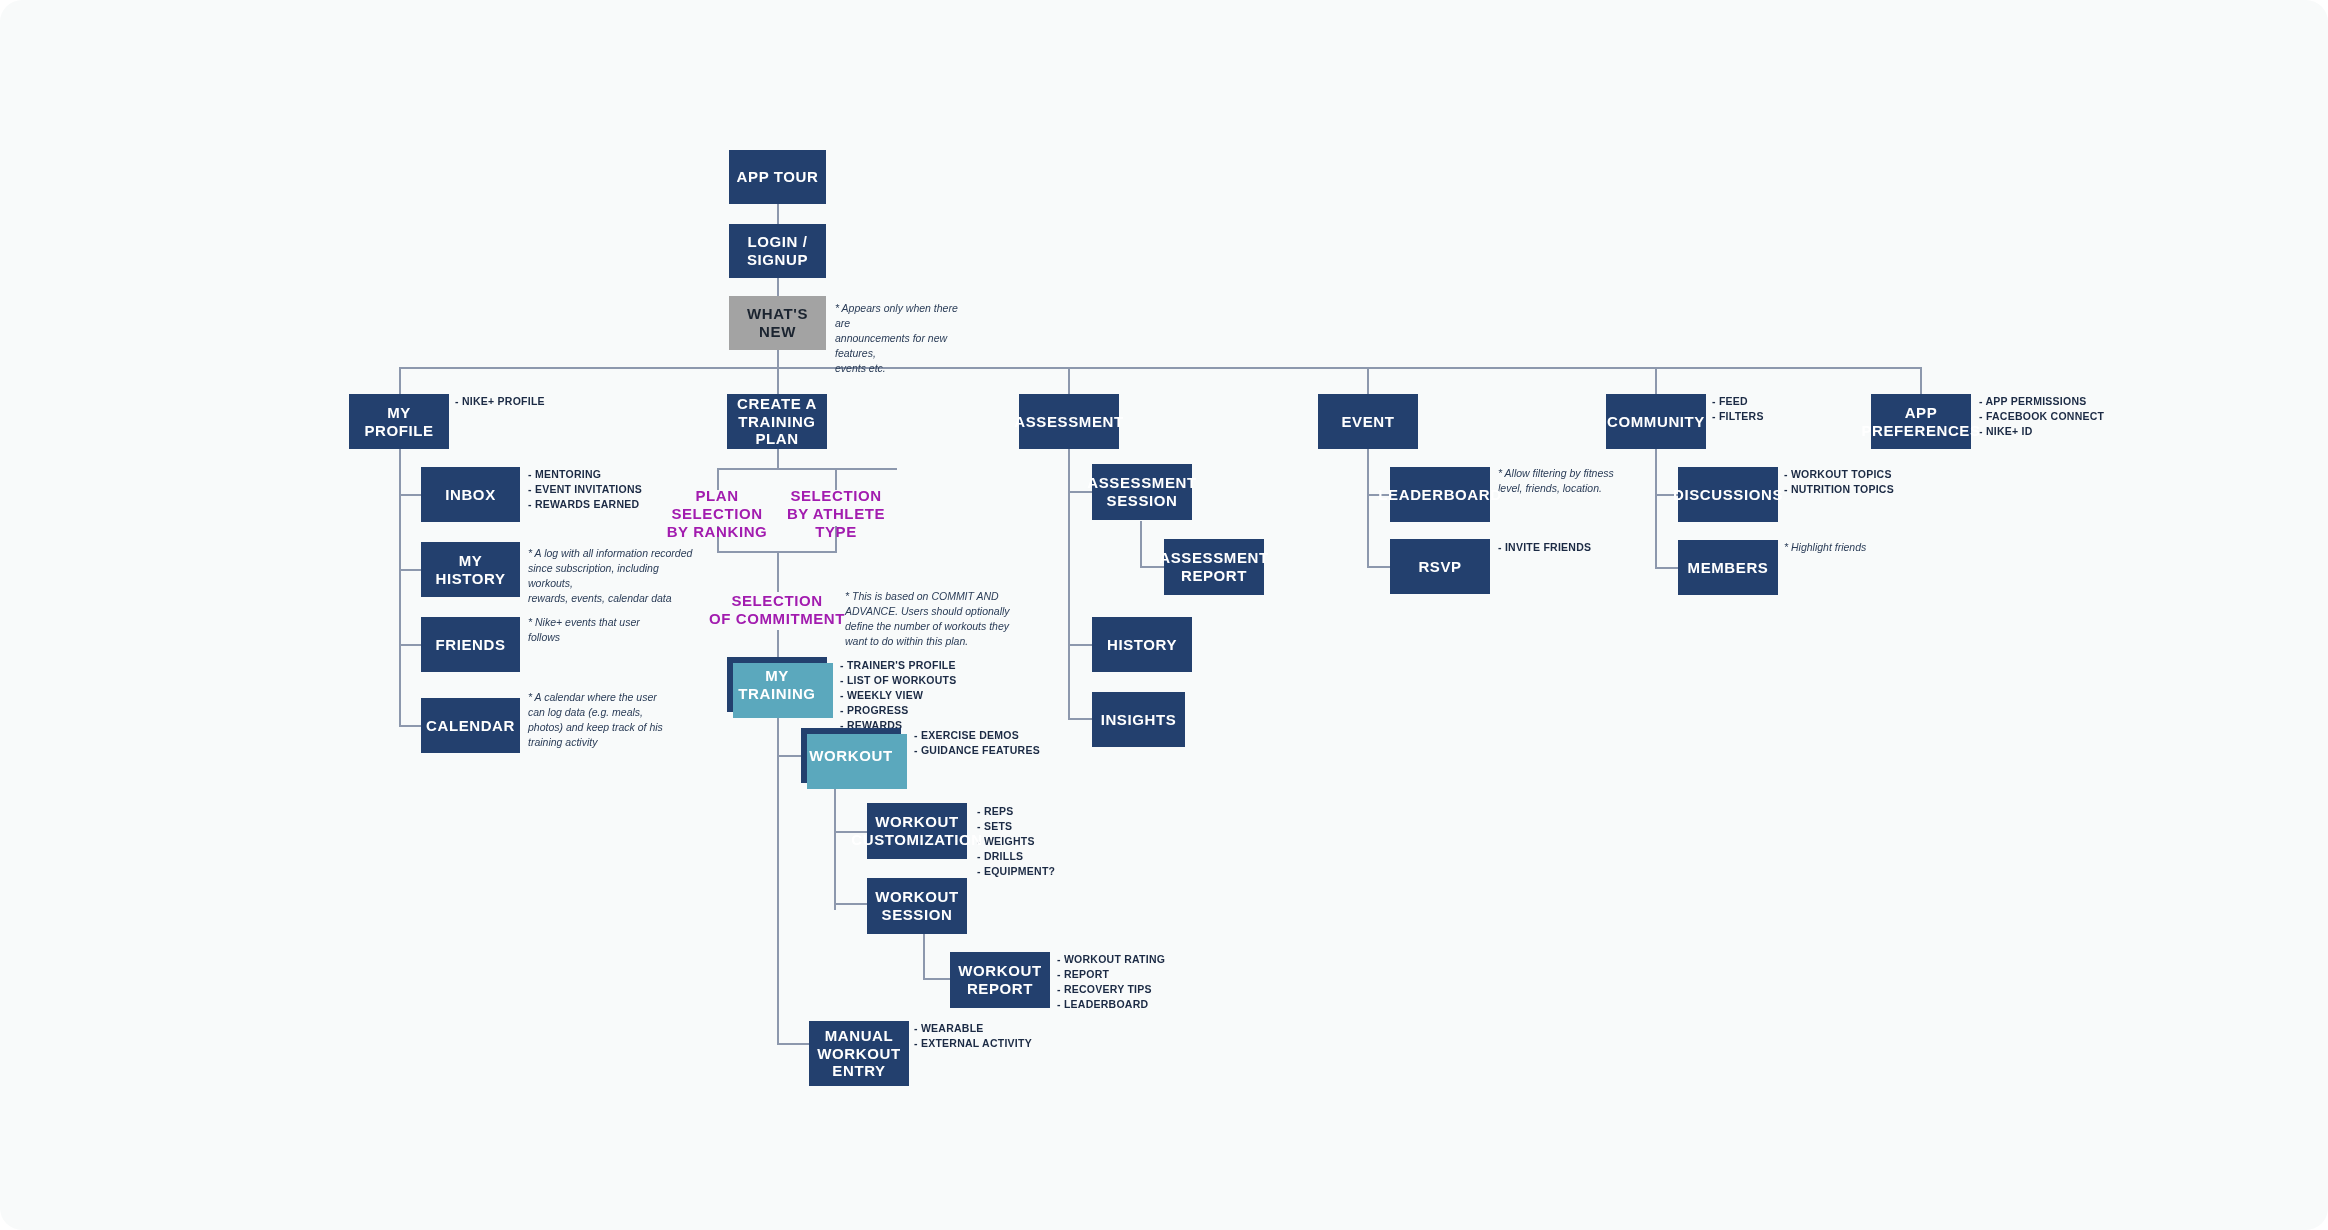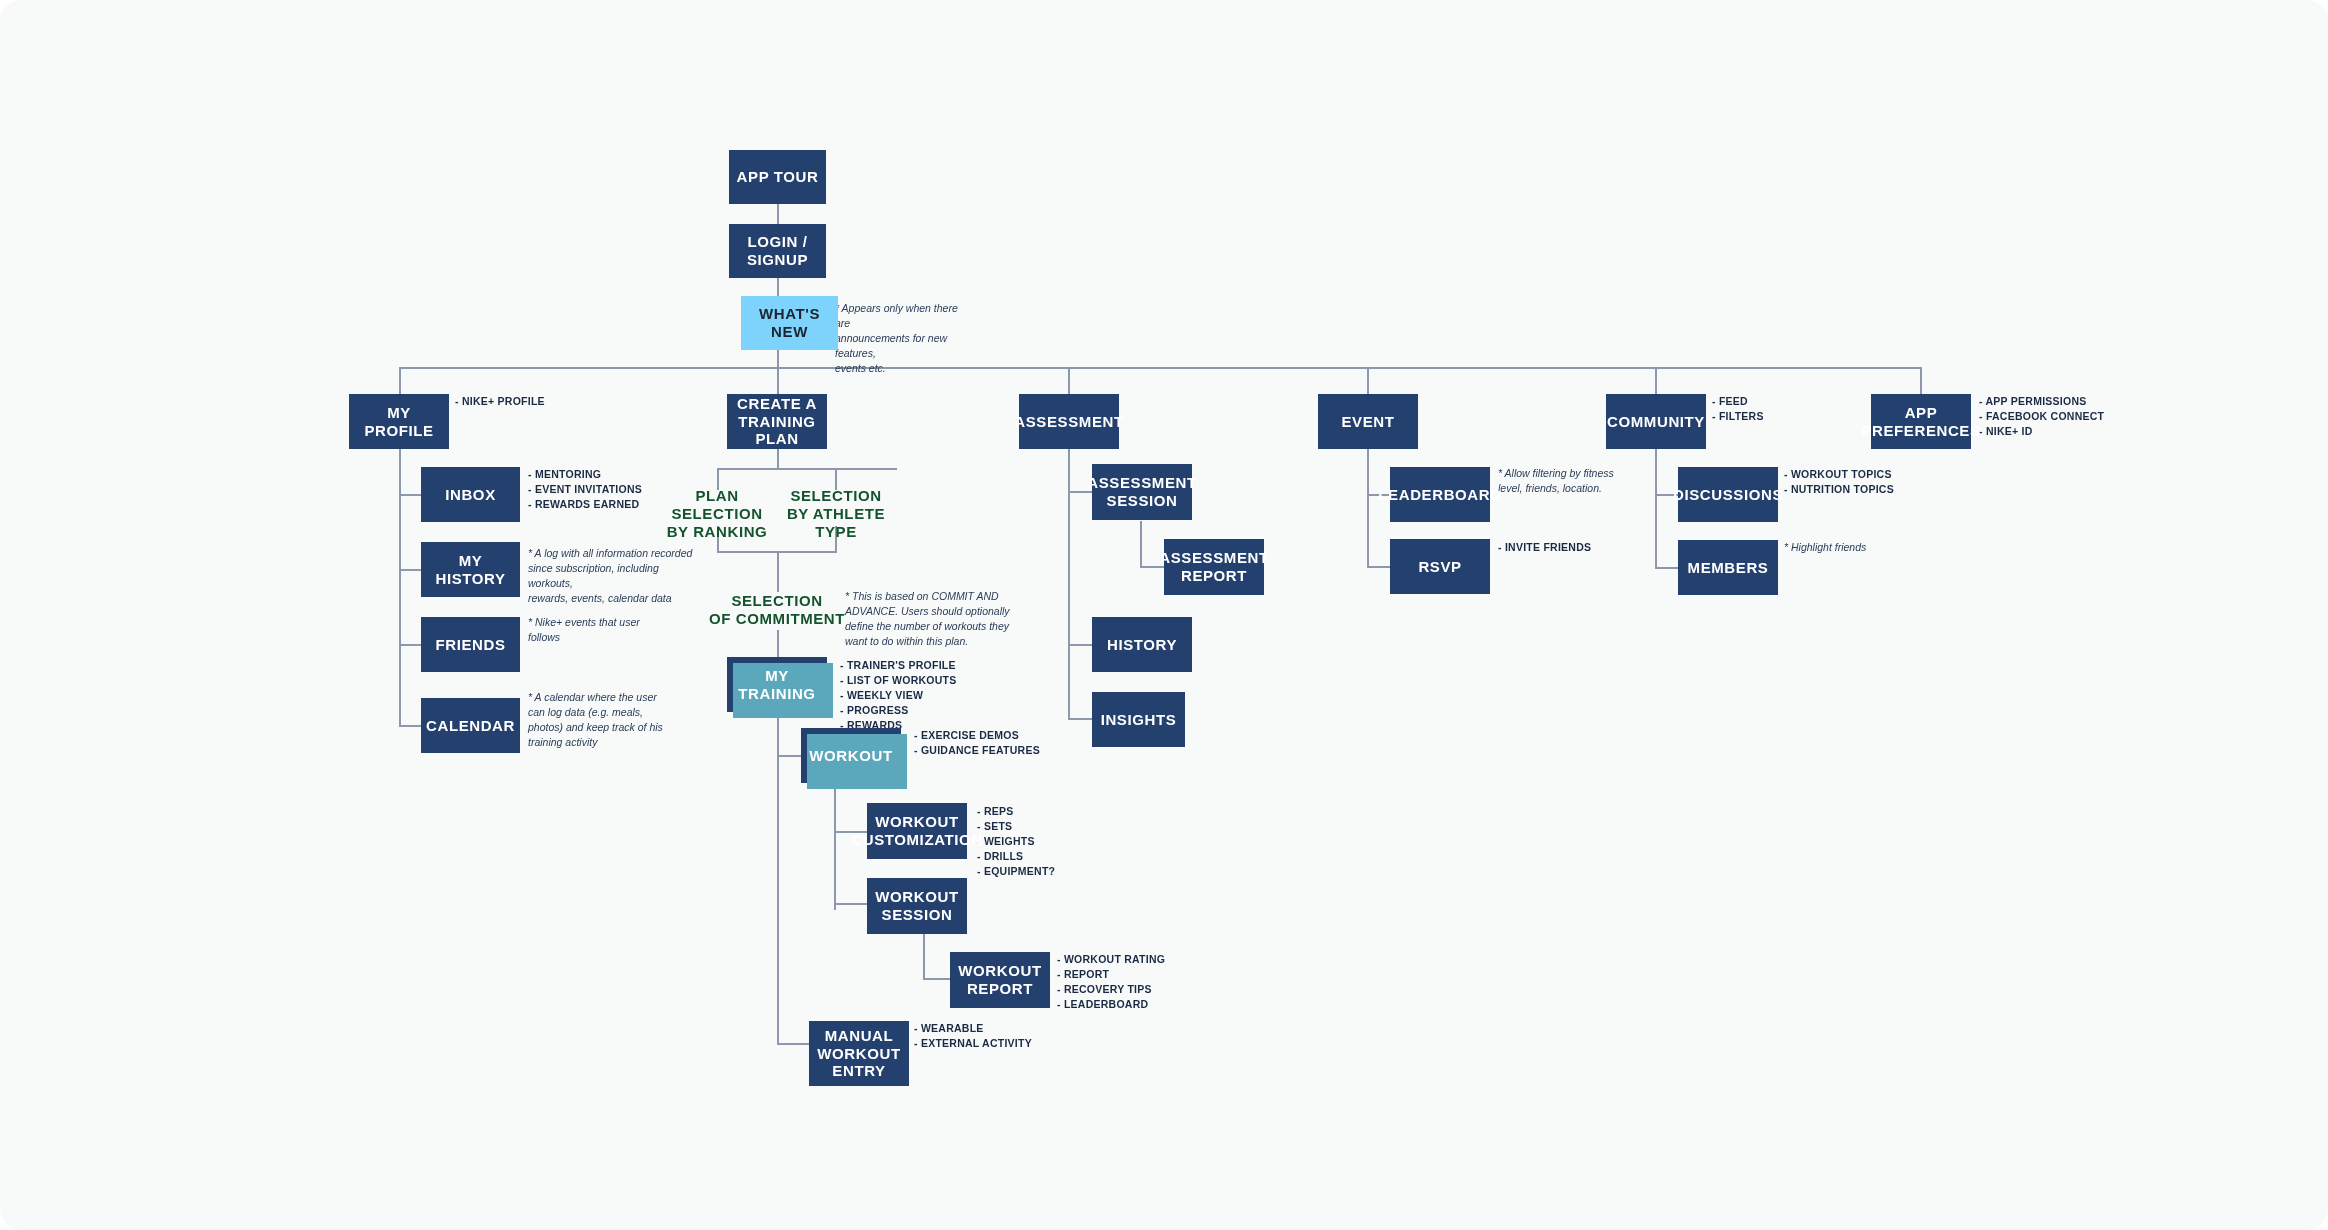--- a/index.html
+++ b/index.html
@@ -26,32 +26,32 @@
     text-align:center;
     font-weight:700;
     font-size:15px;
     letter-spacing:.6px;
     line-height:1.18;
     padding:2px 6px;
     box-sizing:border-box;
     text-transform:uppercase;
     z-index:3;
   }
-  .node.yellow{background:#7dd3fc;color:#1b2430;margin-left:12px;}
+  .node.yellow{background:#a3a3a3;color:#1b2430;}
   .node.stack::after{
     content:"";
     position:absolute;
     left:6px;top:6px;right:-6px;bottom:-6px;
     background:#5ba8bd;
     z-index:-1;
   }
   
   .plainlabel{
     position:absolute;
-    color:#14532d;
+    color:#a21caf;
     font-weight:700;
     font-size:15px;
     letter-spacing:.6px;
     line-height:1.2;
     text-align:center;
     text-transform:uppercase;
     z-index:3;
   }
   
   .ann{

